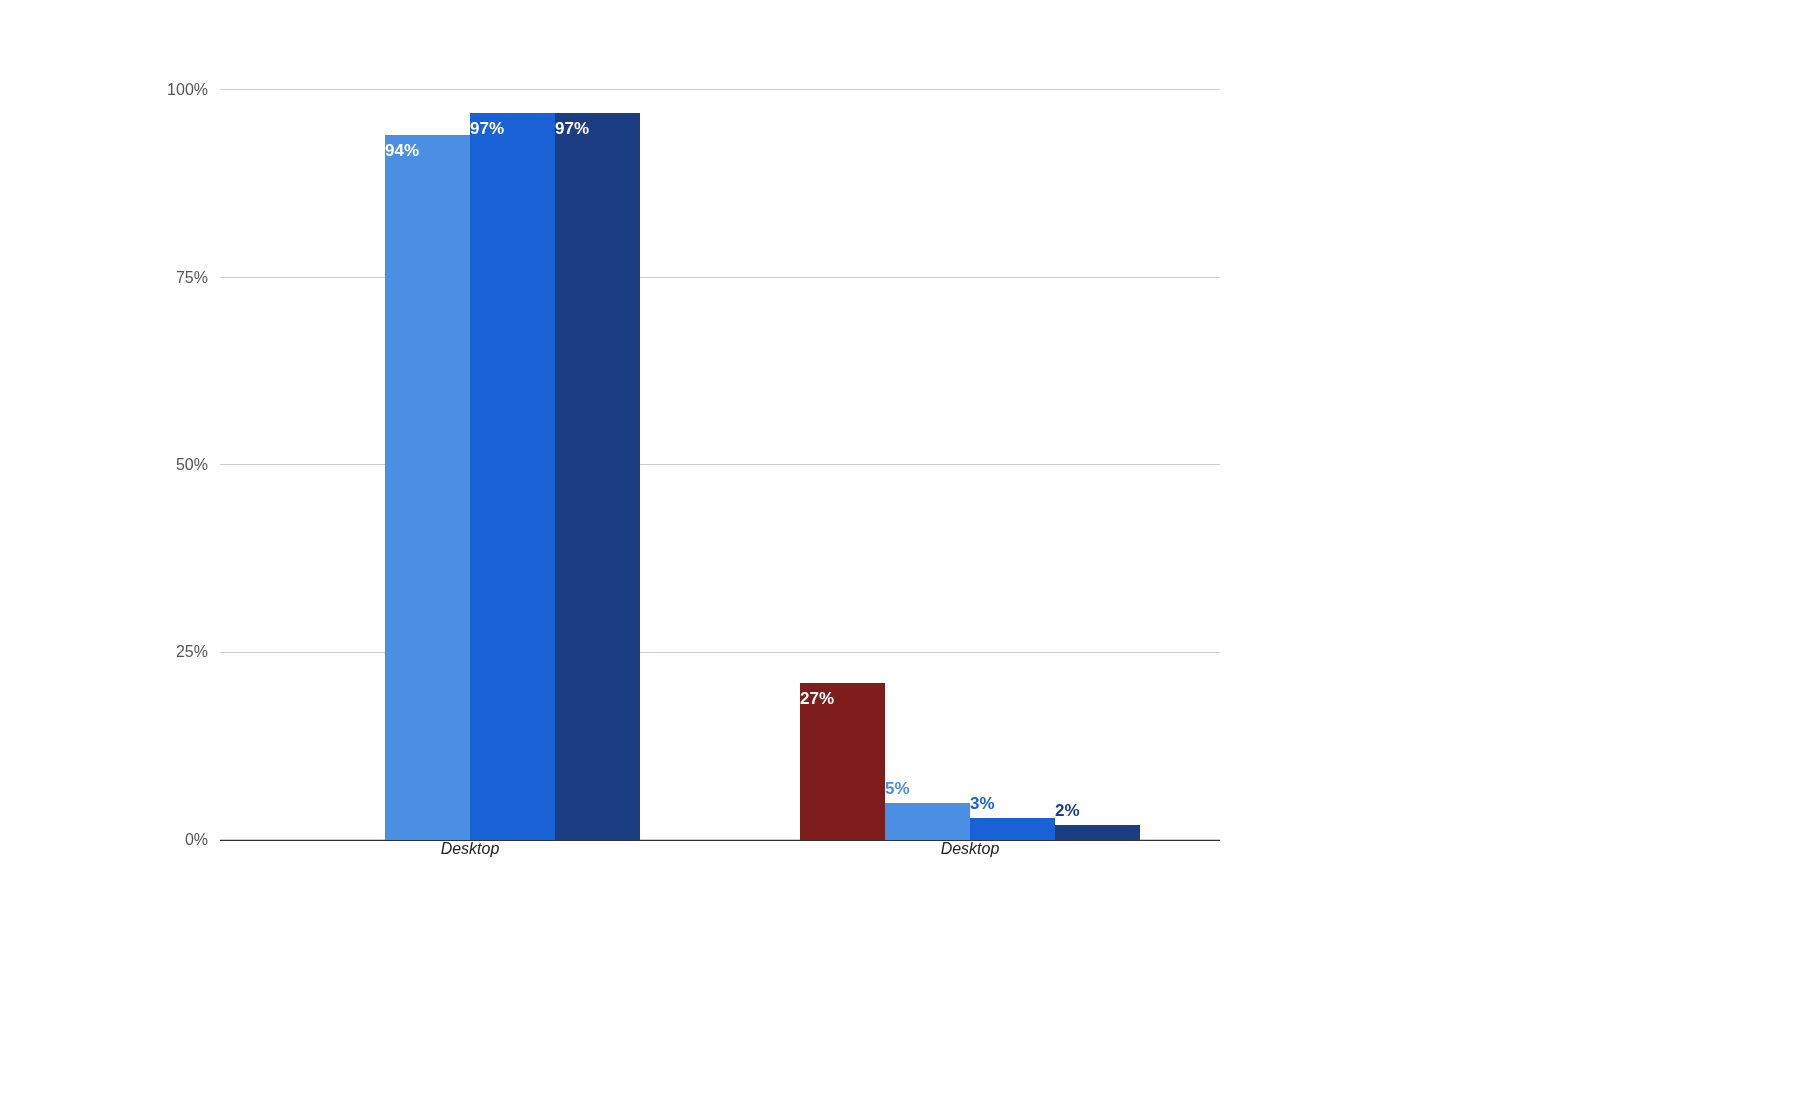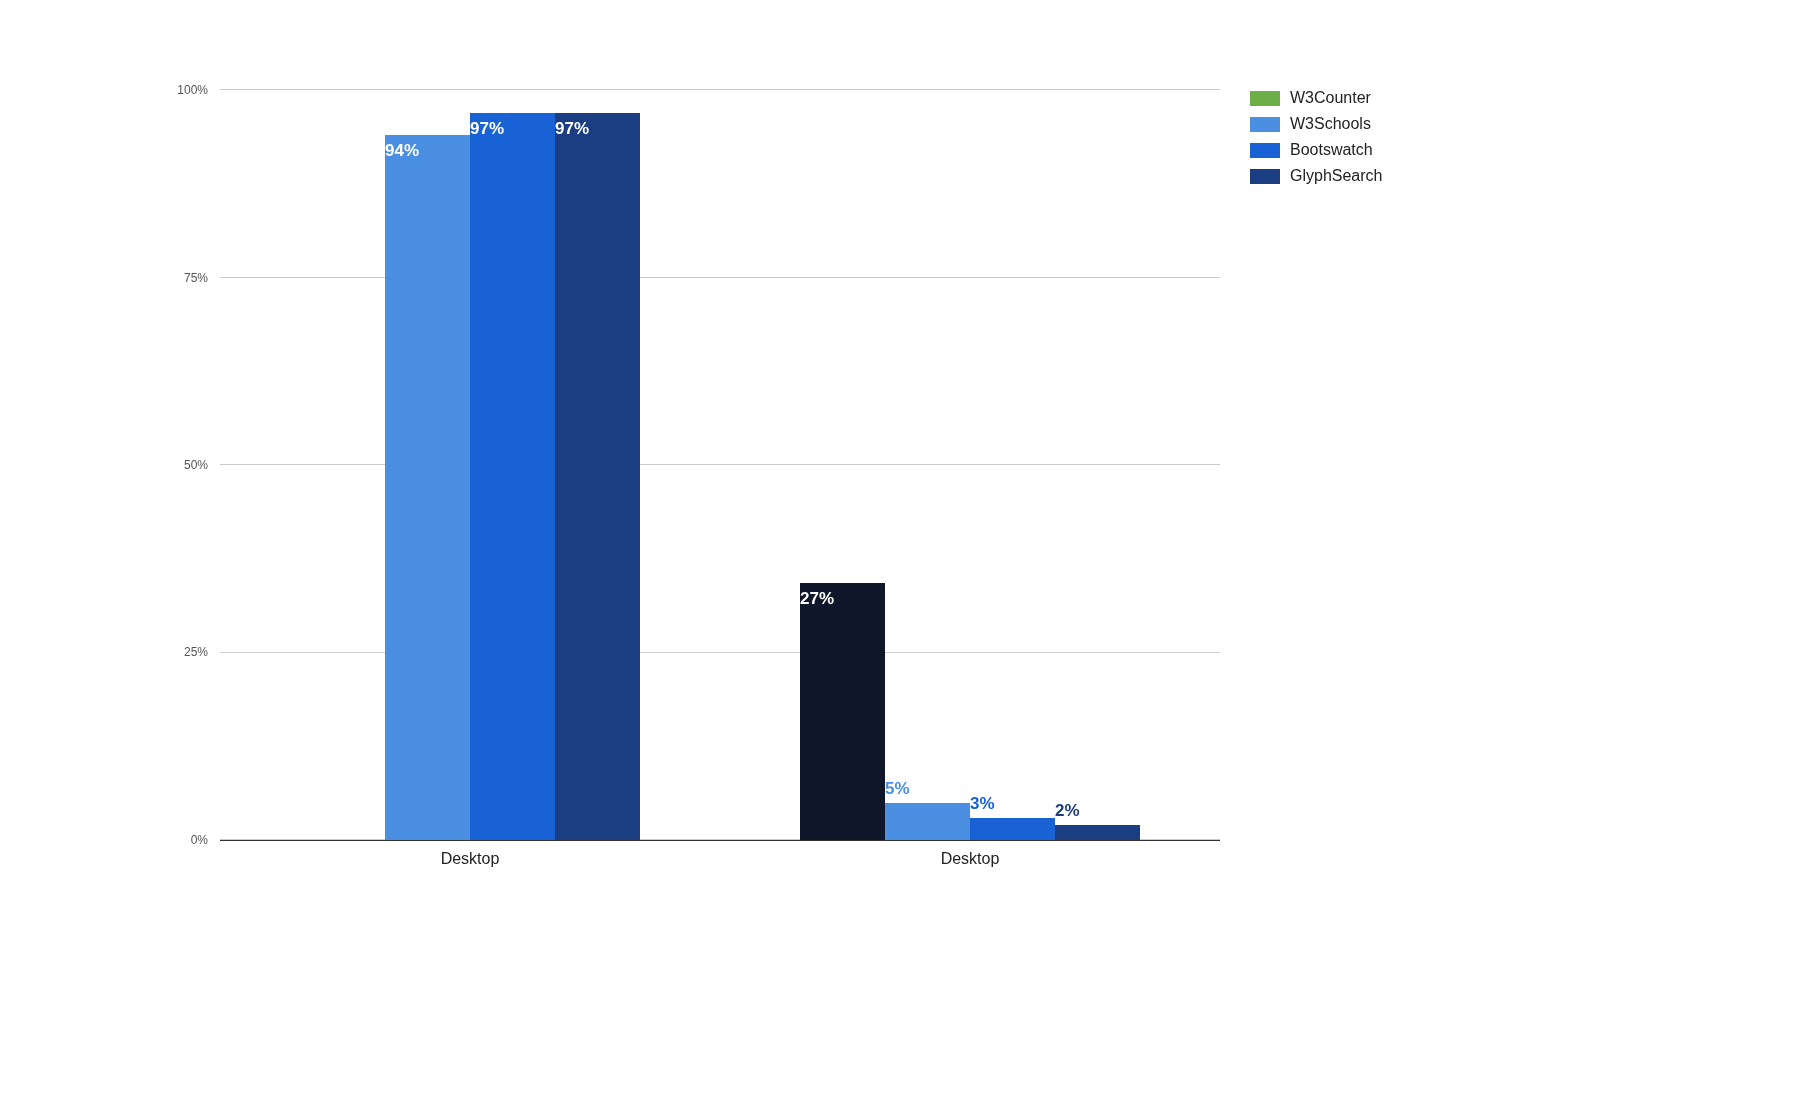--- a/index.html
+++ b/index.html
@@ -31,21 +31,21 @@
     left: 0;
     width: 100%;
     height: 0;
     border-top: 1px solid #ccc;
   }
   .y-tick-label {
     position: absolute;
     right: 100%;
     transform: translateY(-50%);
     padding-right: 12px;
-    font-size: 12px;
+    font-size: 16px;
     color: #555;
     white-space: nowrap;
   }
   .group {
     position: absolute;
     bottom: 0;
     height: 100%;
   }
   .bar {
     position: absolute;
@@ -60,25 +60,25 @@
     font-size: 17px;
     font-weight: bold;
     color: #fff;
   }
   .bar-label.outside {
     top: -24px;
   }
   .cat-label {
     position: absolute;
     top: 100%;
-    margin-top: 10px;
     font-size: 16px;
     color: #222;
     text-align: right;
     transform: translateX(-50%);
+    font-style: italic;
   }
   .x-axis-title {
     position: absolute;
     left: 170px;
     width: 1000px;
     top: 895px;
     text-align: center;
     font-size: 16px;
     color: #222;
   }
@@ -121,46 +121,28 @@
         </div>
         <div class="bar" style="left: 250px; width: 85px; height: 727.5px; background: rgb(24, 98, 214);">
           <div class="bar-label">97%</div>
         </div>
         <div class="bar" style="left: 335px; width: 85px; height: 727.5px; background: rgb(27, 61, 130);">
           <div class="bar-label">97%</div>
         </div>
         <div class="cat-label" style="left: 250px;">Desktop</div>
       </div>
       <div class="group" style="left: 500px; width: 500px;">
-        <div class="bar" style="left: 80px; width: 85px; height: 257px; background: #0f172a;">
+        <div class="bar" style="left: 80px; width: 85px; height: 157px; background: #7f1d1d;">
           <div class="bar-label">27%</div>
         </div>
         <div class="bar" style="left: 165px; width: 85px; height: 37.5px; background: rgb(74, 143, 226);">
           <div class="bar-label outside" style="color: rgb(74, 143, 226);">5%</div>
         </div>
         <div class="bar" style="left: 250px; width: 85px; height: 22.5px; background: rgb(24, 98, 214);">
           <div class="bar-label outside" style="color: rgb(24, 98, 214);">3%</div>
         </div>
         <div class="bar" style="left: 335px; width: 85px; height: 15px; background: rgb(27, 61, 130);">
           <div class="bar-label outside" style="color: rgb(27, 61, 130);">2%</div>
         </div>
         <div class="cat-label" style="left: 250px;">Desktop</div>
       </div>
     </div>
-  <div class="legend" id="legend">
-      <div class="legend-row">
-        <div class="legend-swatch" style="background: rgb(107, 175, 70);"></div>
-        <span>W3Counter</span>
-      </div>
-      <div class="legend-row">
-        <div class="legend-swatch" style="background: rgb(74, 143, 226);"></div>
-        <span>W3Schools</span>
-      </div>
-      <div class="legend-row">
-        <div class="legend-swatch" style="background: rgb(24, 98, 214);"></div>
-        <span>Bootswatch</span>
-      </div>
-      <div class="legend-row">
-        <div class="legend-swatch" style="background: rgb(27, 61, 130);"></div>
-        <span>GlyphSearch</span>
-      </div>
-    </div>
 </div>
 
 </body></html>

